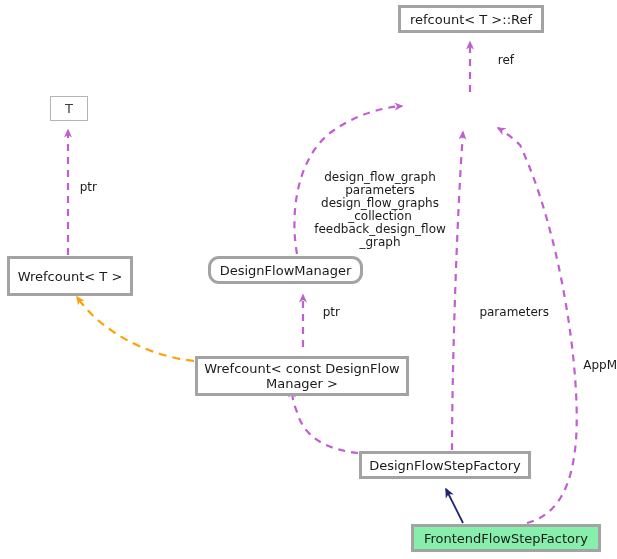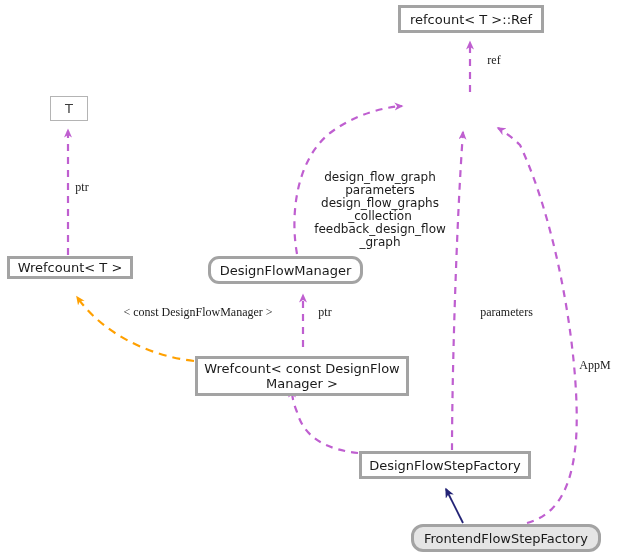--- a/index.html
+++ b/index.html
@@ -34,40 +34,38 @@
     align-items: center;
     justify-content: center;
     text-align: center;
     font-size: 13px;
     color: #1a1a1a;
     line-height: 15px;
     white-space: pre-line;
     z-index: 5;
   }
   .node.filled {
-    background: #e5e5e5;
-    border-radius: 12px;
+    background: #86efac;
   }
   .node.faded {
     border: 1px solid #b4b4b4;
     color: #3c3c3c;
   }
   .edge-label {
     position: absolute;
     font-size: 12px;
     color: #1a1a1a;
     line-height: 13px;
     white-space: pre-line;
     text-align: center;
     z-index: 6;
     background: transparent;
   }
   .edge-label.left-align {
-    text-align: center;
-    font-family: Liberation Serif, serif;
+    text-align: right;
   }
 </style>
 </head>
 <body>
 
 <div id="diagram-root">
 
   <svg id="edges-layer" width="617" height="559" viewBox="0 0 617 559" xmlns="http://www.w3.org/2000/svg">
     <defs>
       <marker id="arrow-usage" markerWidth="10" markerHeight="10" refX="7.5" refY="4" orient="auto" markerUnits="userSpaceOnUse">
@@ -98,21 +96,21 @@
     <path d="M527,523 C556,515 572,490 576,440 C581,370 560,230 520,145 C513,138 505,132 498,128" stroke="#bf5fd0" stroke-width="2.2" fill="none" stroke-dasharray="7,6" marker-end="url(#arrow-usage)"></path>
 
     <path d="M463,523 L446,489" stroke="#232376" stroke-width="1.8" fill="none" marker-end="url(#arrow-inherit)"></path>
   </svg>
 
   <div class="node" style="left:398px; top:5px; width:146px; height:28px;">refcount&lt; T &gt;::Ref</div>
 
 
   <div class="node faded" style="left:50px; top:96px; width:38px; height:25px;">T</div>
 
-  <div class="node" style="left:7px; top:256px; width:126px; height:23px;">Wrefcount&lt; T &gt;</div>
+  <div class="node" style="left:7px; top:256px; width:126px; height:40px;">Wrefcount&lt; T &gt;</div>
 
   <div class="node" style="left:208px; top:256px; width:155px; height:28px;border-radius:11px;">DesignFlowManager</div>
 
   <div class="node" style="left:195px; top:356px; width:214px; height:40px;">Wrefcount&lt; const DesignFlow
 Manager &gt;</div>
 
   <div class="node" style="left:359px; top:451px; width:172px; height:28px;">DesignFlowStepFactory</div>
 
   <div class="node filled" style="left:411px; top:524px; width:190px; height:28px;">FrontendFlowStepFactory</div>
 
@@ -120,21 +118,20 @@
 
   <div class="edge-label" style="left:305px; top:143px; width:150px;margin-top:28px;">design_flow_graph
 parameters
 design_flow_graphs
 _collection
 feedback_design_flow
 _graph</div>
 
   <div class="edge-label left-align" style="left:67px; top:181px; width:30px;">ptr</div>
 
-  <div class="edge-label left-align" style="left:93px; top:306px; width:210px;">&lt; const DesignFlowManager &gt;</div>
 
   <div class="edge-label left-align" style="left:310px; top:306px; width:30px;">ptr</div>
 
   <div class="edge-label left-align" style="left:464px; top:306px; width:85px;">parameters</div>
 
   <div class="edge-label left-align" style="left:573px; top:359px; width:44px;">AppM</div>
 
 
 </div>
 

